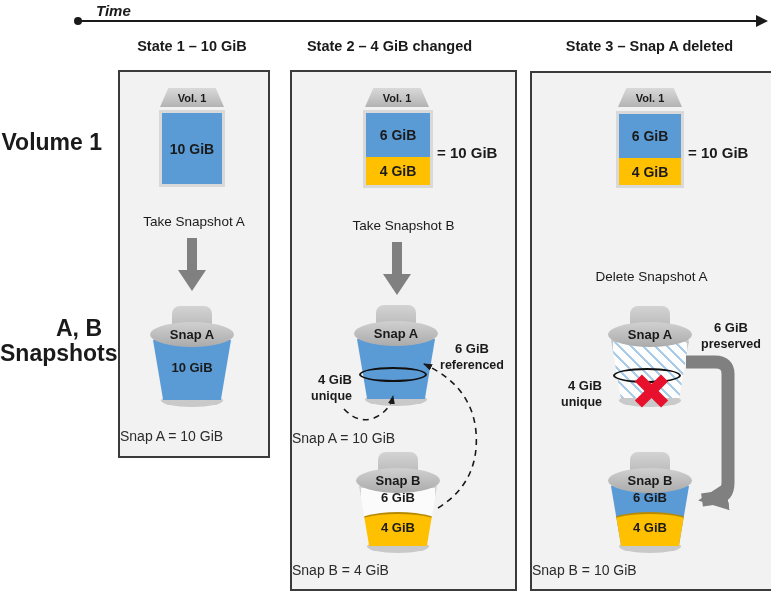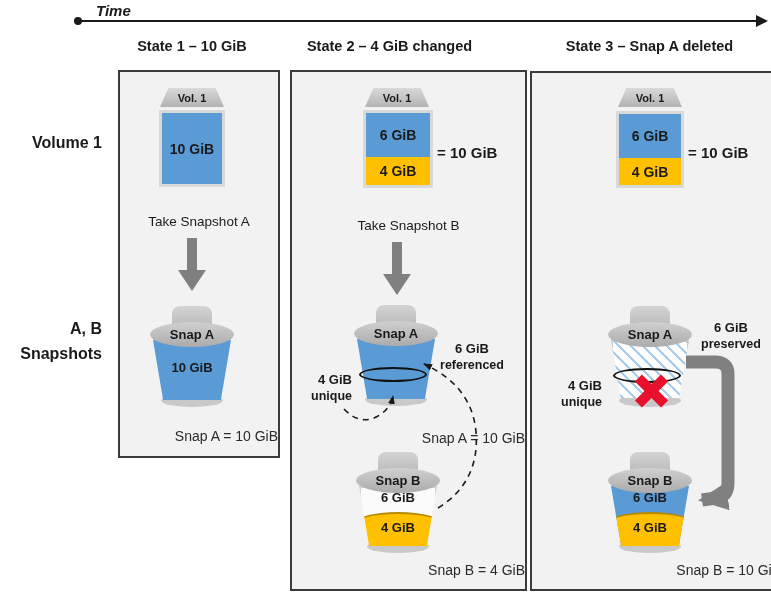--- a/index.html
+++ b/index.html
@@ -8,23 +8,23 @@
     font-family:"Liberation Sans", sans-serif;color:#1a1a1a;
   }
   .abs{position:absolute;}
   
   .time-dot{left:74px;top:17px;width:8px;height:8px;border-radius:50%;background:#1a1a1a;}
   .time-line{left:80px;top:20px;width:678px;height:2px;background:#1a1a1a;}
   .time-head{left:756px;top:15px;width:0;height:0;border-left:12px solid #1a1a1a;border-top:6px solid transparent;border-bottom:6px solid transparent;}
   .time-label{left:96px;top:2px;font-size:15px;font-weight:bold;font-style:italic;}
   
   .state-header{top:38px;font-size:14.5px;font-weight:bold;text-align:center;white-space:nowrap;}
-  .row-label{left:0;width:102px;text-align:right;font-size:16px;font-weight:bold;line-height:25px;}
-  
-  .state-box{background:var(--panel-bg,#F2F2F2);border:2px solid #3b3b3b;padding-left:10px;}
+  .row-label{left:0;width:102px;text-align:right;font-size:23px;font-weight:bold;line-height:25px;}
+  
+  .state-box{background:var(--panel-bg,#F2F2F2);border:2px solid #3b3b3b;}
   
   .vol-tab{width:64px;height:19px;clip-path:polygon(13% 0,87% 0,100% 100%,0 100%);
     background:linear-gradient(#D9D9D9,#B3B3B3);display:flex;align-items:center;justify-content:center;
     font-size:11px;font-weight:bold;}
   .vol-rect{border:3px solid #D9D9D9;display:flex;flex-direction:column;box-sizing:border-box;}
   .vol-seg{display:flex;align-items:center;justify-content:center;font-weight:bold;font-size:14px;}
   .seg-blue{background:var(--volume-blue,#5B9BD5);}
   .seg-orange{background:var(--changed-orange,#FFC000);}
   .side-note{font-size:15px;font-weight:600;white-space:nowrap;}
   .action-text{left:0;width:100%;text-align:center;font-size:13.5px;}
@@ -49,21 +49,21 @@
     box-shadow:inset 0 0 0 2px #C9C9C9;}
   .fill-bottom{position:absolute;left:-6px;right:-6px;top:26px;bottom:-2px;background:var(--changed-orange,#FFC000);
     border-radius:50% 50% 0 0 / 13px 13px 0 0;border-top:2px solid rgba(90,70,0,0.45);}
   .bucket-label{position:absolute;left:0;width:100%;text-align:center;font-size:13px;font-weight:bold;z-index:3;}
   .ring{position:absolute;left:5px;top:62px;width:68px;height:15px;border:2px solid #101010;border-radius:50%;
     box-sizing:border-box;z-index:3;}
   .red-x{position:absolute;left:0;top:0;width:84px;height:104px;z-index:4;}
   .red-x .b1,.red-x .b2{position:absolute;left:25px;top:80px;width:37px;height:10px;background:var(--delete-red,#E8112D);}
   .red-x .b1{transform:rotate(45deg);}
   .red-x .b2{transform:rotate(-45deg);}
-  .caption{left:0;width:100%;text-align:right;font-size:14px;color:#2b2b2b;}
+  .caption{left:0;width:100%;text-align:left;font-size:14px;color:#2b2b2b;}
   
   .ann{line-height:17px;white-space:nowrap;}
   .ann .l1{font-size:13px;font-weight:bold;}
   .ann .l2{font-size:12.5px;font-weight:bold;}
   .ann-right{text-align:center;}
   .ann-left{text-align:right;}
   .overlay{position:absolute;left:0;top:0;z-index:5;pointer-events:none;}
 </style>
 </head>
 <body>
@@ -175,20 +175,21 @@
       <path d="M154,289 L183,289 Q196,289 196,301 L196,410 Q196,423 184,425 L170,427" fill="none" stroke="#808080" stroke-width="13" marker-end="url(#grayhead)"></path>
     </svg>
     <div class="abs vol-tab" style="left:86px;top:15px;">
       <span>Vol. 1</span>
     </div>
     <div class="abs vol-rect" style="left:84px;top:38px;width:68px;height:77px;">
       <div class="vol-seg seg-blue" style="height:44px;">6 GiB</div>
       <div class="vol-seg seg-orange" style="flex:1;">4 GiB</div>
     </div>
     <div class="abs side-note" style="left:156px;top:71px;">= 10 GiB</div>
+    <div class="abs action-text" style="top:196px;">Delete Snapshot A</div>
     <div class="abs bucket" style="left:76px;top:233px;">
       <div class="base"></div>
       <div class="knob"></div>
       <div class="lid">
         <span>Snap A</span>
       </div>
       <div class="body body-hatch"></div>
       <div class="ring"></div>
       <div class="red-x">
           <div class="b1"></div>

